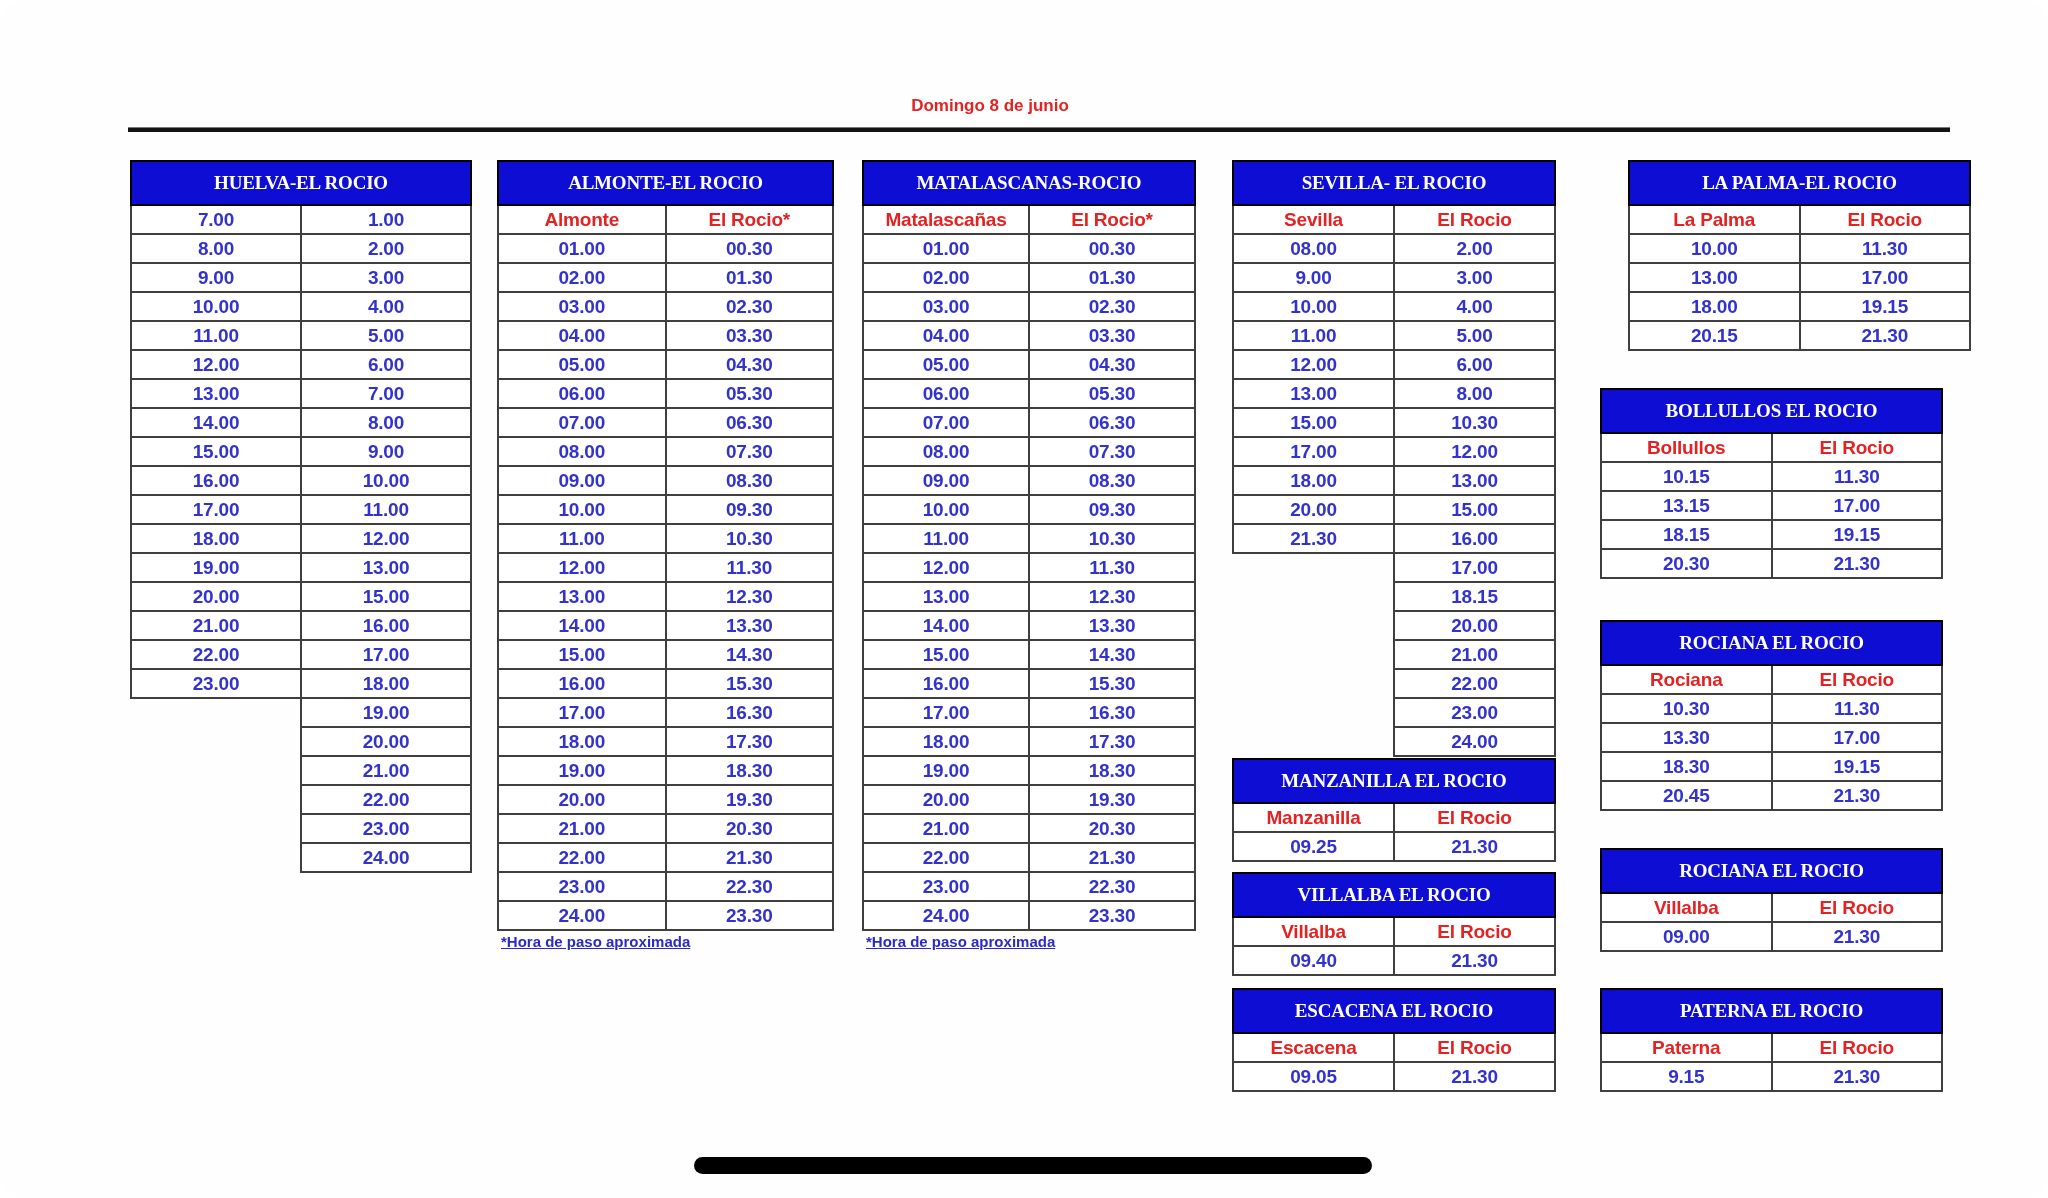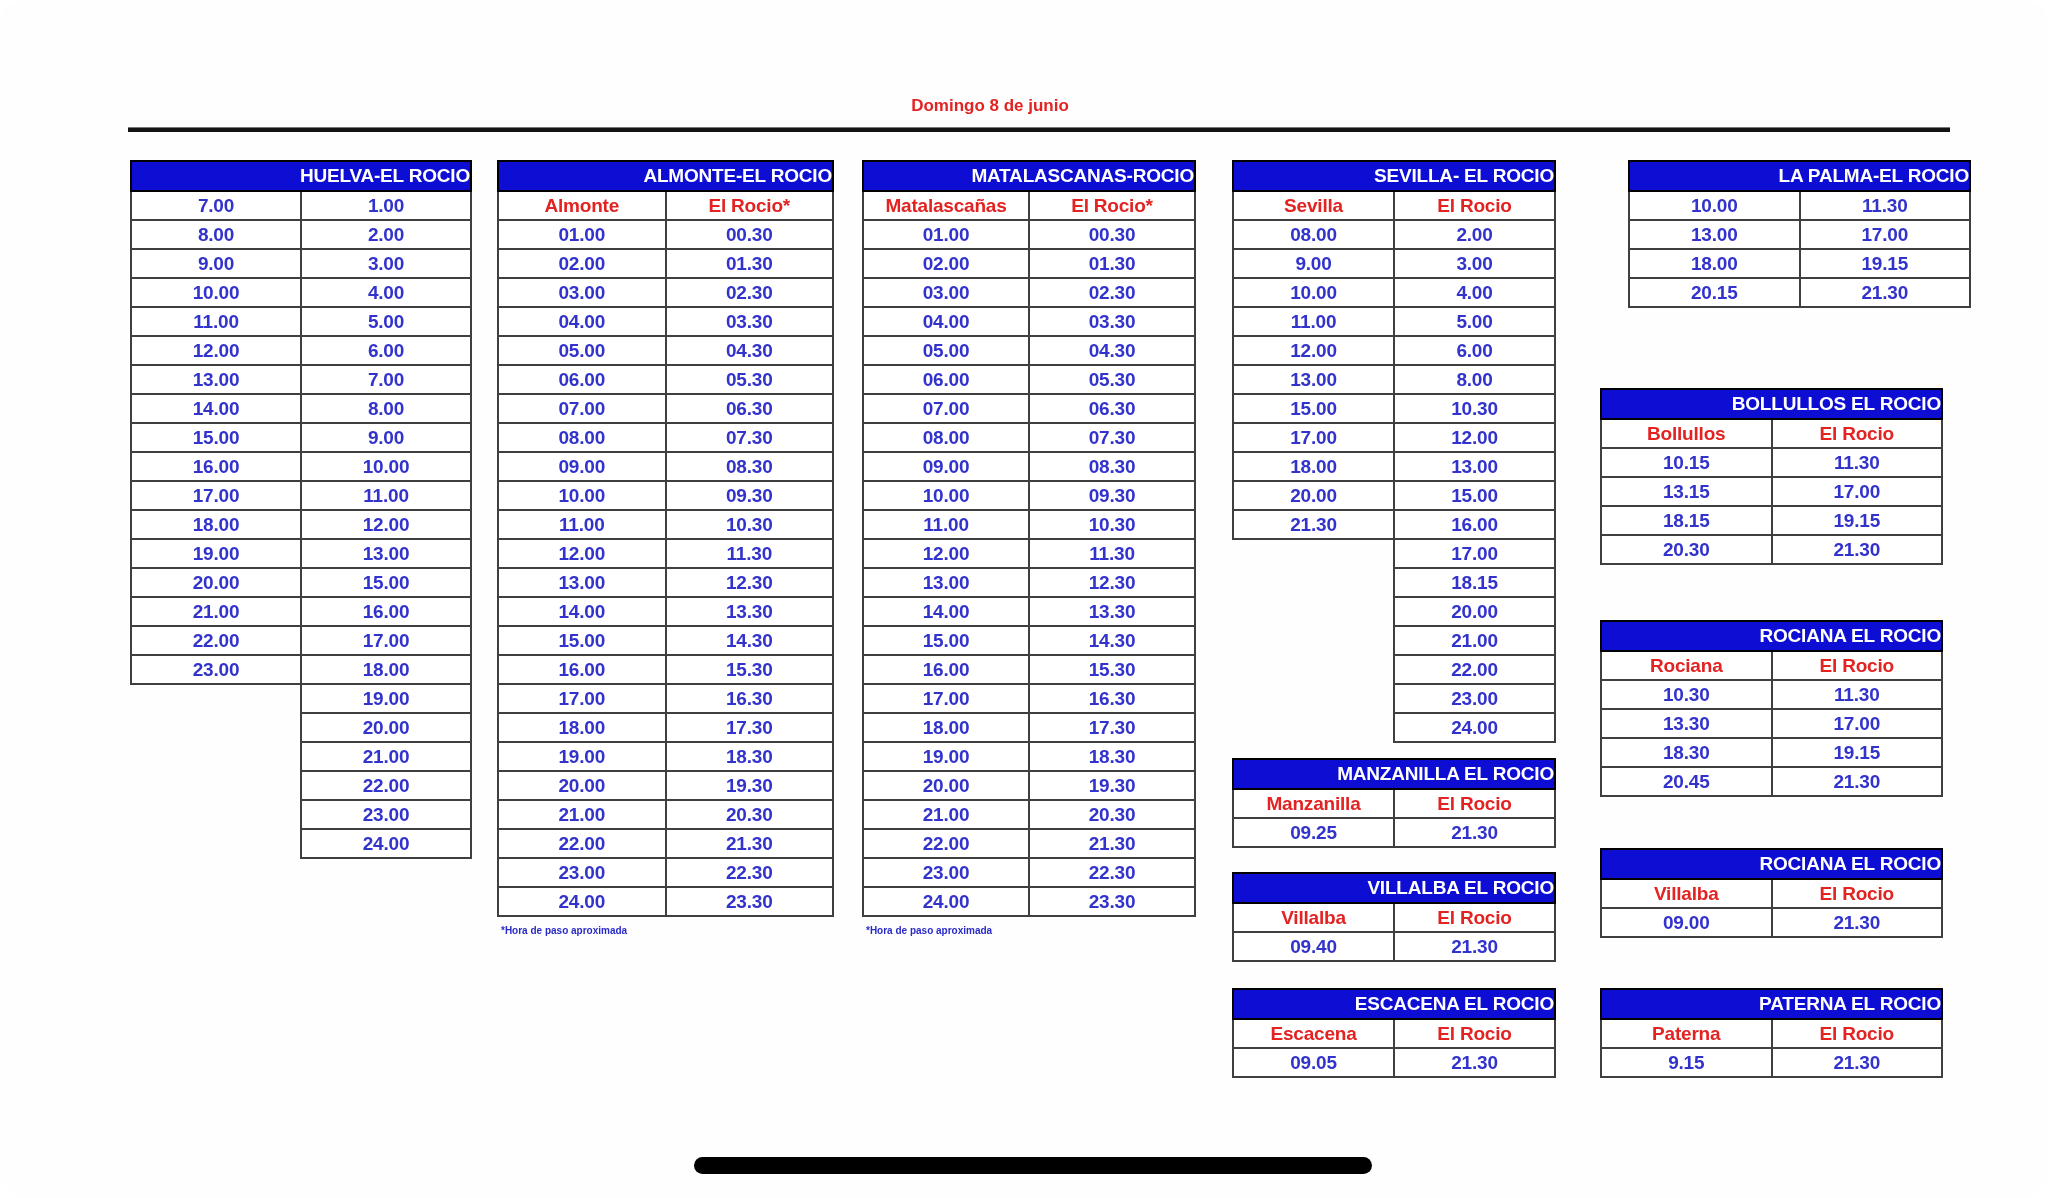--- a/index.html
+++ b/index.html
@@ -25,33 +25,33 @@
     background:var(--rule);border-top:1px solid #777;
   }
   .tbl-host{position:absolute;}
   table.tt{
     width:100%;border-collapse:collapse;table-layout:fixed;
   }
   table.tt tr{height:29px;}
   table.tt tr.title-row{height:30px;}
   table.tt th.ttl{
     background:var(--header-bg);color:var(--header-text);
-    font-size:19px;font-weight:bold;text-align:right;
-    border:2px solid #000;letter-spacing:-0.2px;padding:0;
+    font-size:19px;font-weight:bold;text-align:center;
+    border:2px solid #000;letter-spacing:-0.2px;padding:10px;font-family:Liberation Serif, serif;
   }
   table.tt td{
     width:50%;border:2px solid var(--border);text-align:center;
     font-size:19px;font-weight:bold;color:var(--blue);
     padding:0;letter-spacing:-0.2px;background:#ffffff;
   }
   table.tt tr.ch td{color:var(--red);}
   table.tt td.ghost{border:none;background:transparent;}
   .footnote{
-    margin-top:8px;padding-left:4px;
-    color:#2a2ac8;font-weight:bold;font-size:10px;
+    margin-top:2px;padding-left:4px;
+    color:#2a2ac8;font-weight:bold;font-size:15px;text-decoration:underline;
   }
   .bottom-bar{
     position:absolute;top:1157px;left:694px;width:678px;height:17px;
     background:#000000;border-radius:9px;
   }
 </style>
 </head>
 <body>
 
 <div class="canvas">
@@ -515,20 +515,24 @@
           </tr>
         </tbody>
       </table>
     </div>
   <div class="tbl-host" style="left:1600px;top:160px;width:343px;margin-left:28px;">
       <table class="tt">
         <tbody>
           <tr class="title-row">
             <th class="ttl" colspan="2">LA PALMA-EL ROCIO</th>
           </tr>
+          <tr class="ch">
+            <td>La Palma</td>
+            <td>El Rocio</td>
+          </tr>
           <tr>
             <td>10.00</td>
             <td>11.30</td>
           </tr>
           <tr>
             <td>13.00</td>
             <td>17.00</td>
           </tr>
           <tr>
             <td>18.00</td>

